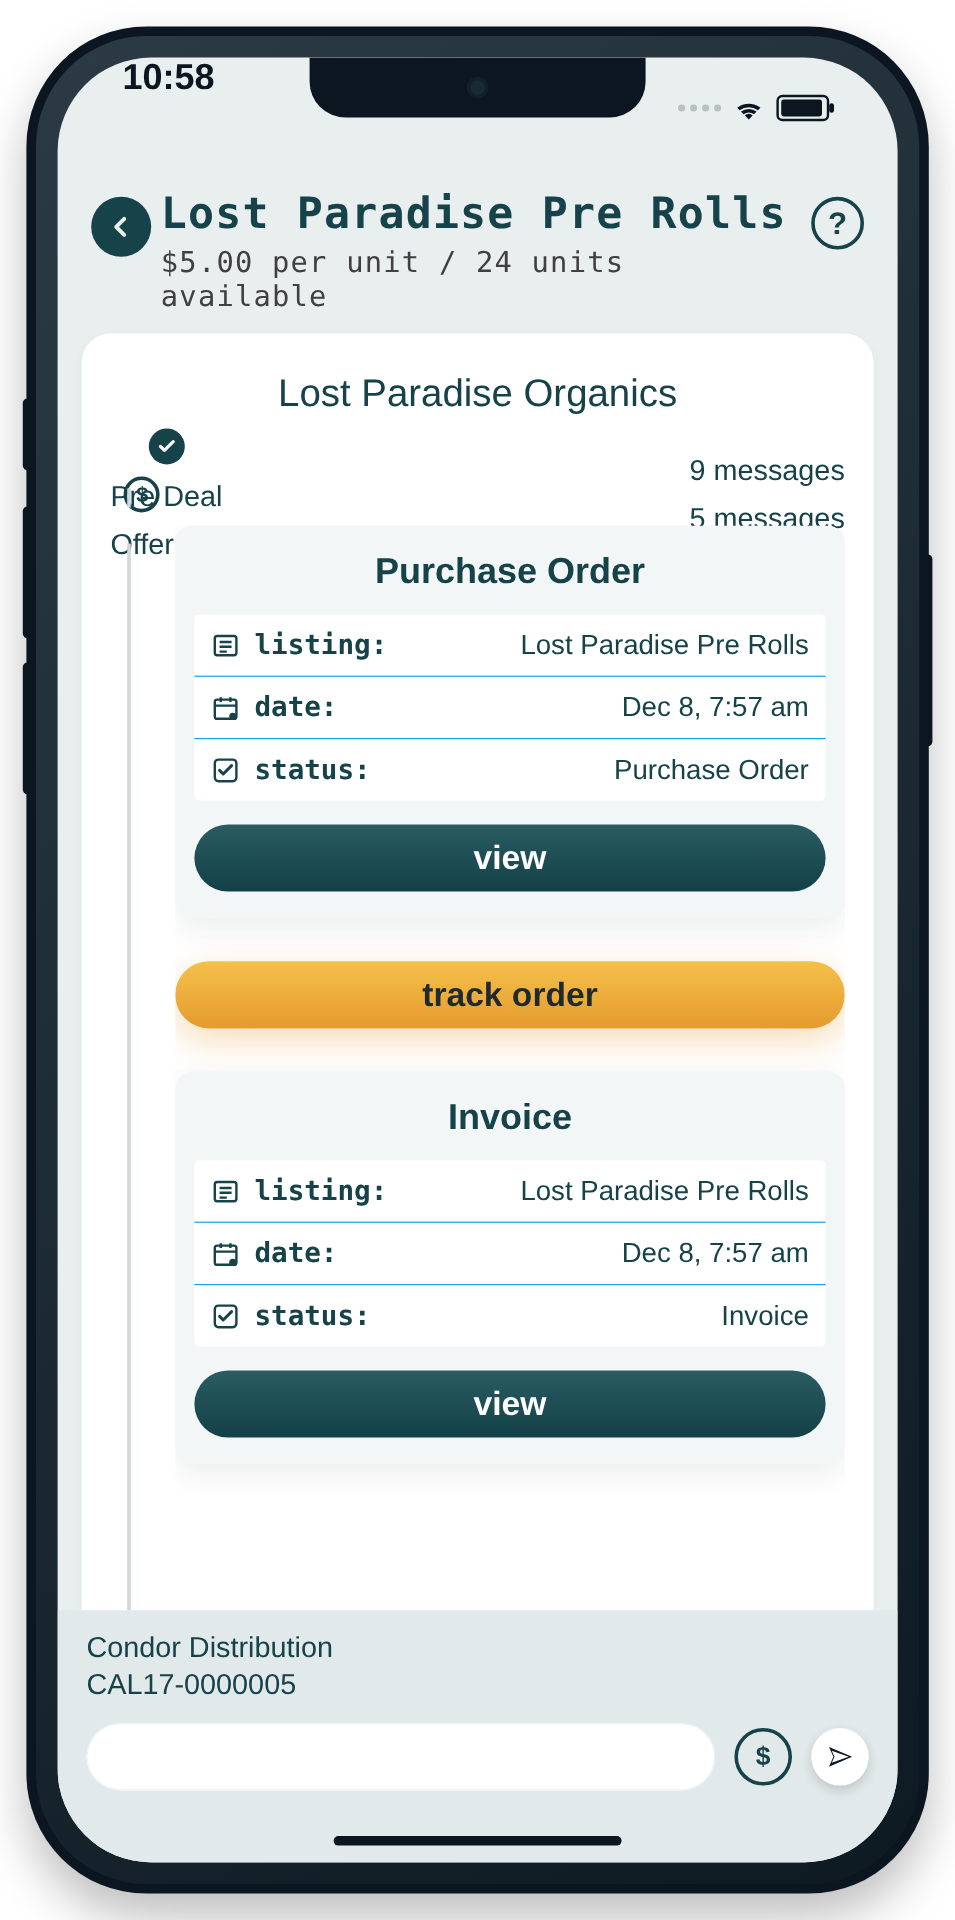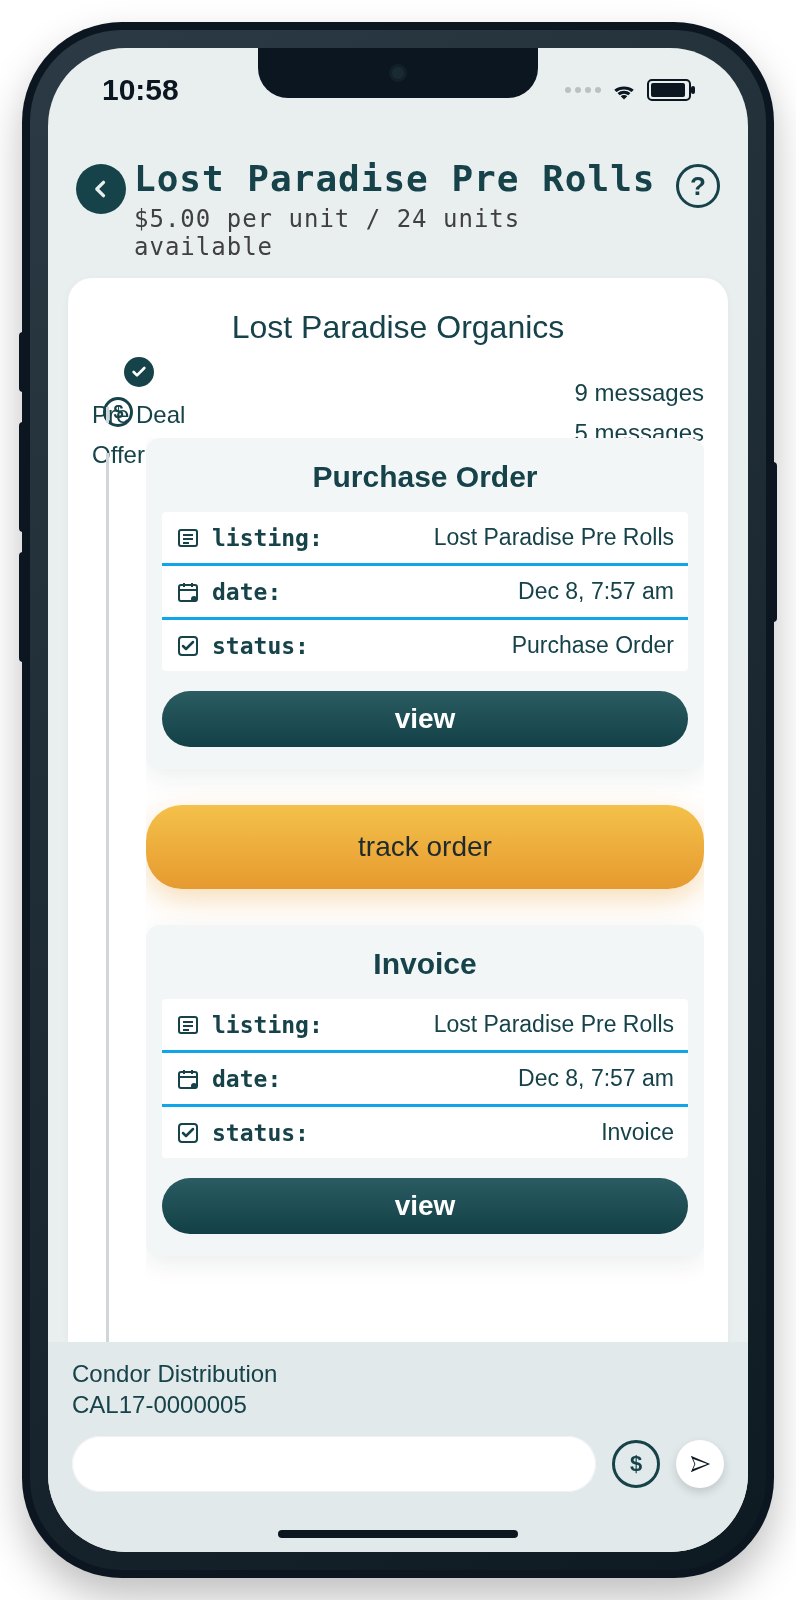--- a/index.html
+++ b/index.html
@@ -55,21 +55,21 @@
   }
   .notch::before{content:"";width:12px;height:12px;border-radius:50%;background:#1a2a33;box-shadow:0 0 0 3px #132028;}
   .home-indicator{
     position:absolute;bottom:14px;left:50%;transform:translateX(-50%);
     width:240px;height:8px;border-radius:4px;background:#0b1620;
   }
 
   
   .status-bar{
     position:absolute;top:0;left:0;right:13px;height:84px;
-    display:flex;align-items:center;justify-content:space-between;
+    display:flex;justify-content:space-between;
     padding:0 44px 0 54px;
     font-weight:600;color:#0b1620;font-size:30px;
   }
   .status-right{display:flex;align-items:center;gap:10px;}
   .dots{display:flex;gap:4px;}
   .dots span{width:6px;height:6px;border-radius:50%;background:#b9c1c4;}
   .wifi{width:26px;}
   .battery{width:44px;height:22px;border:2.5px solid #0b1620;border-radius:5px;position:relative;}
   .battery::after{content:"";position:absolute;right:-6px;top:5px;width:4px;height:8px;border-radius:2px;background:#0b1620;}
   .battery .fill{position:absolute;left:2px;top:2px;bottom:2px;right:4px;background:#0b1620;border-radius:2px;}
@@ -130,38 +130,38 @@
   .doc-card{
     background:#f3f6f6;border-radius:14px;box-shadow:0 8px 24px rgba(16,36,40,.08);
     padding:22px 0 22px 0;margin-bottom:36px;
   }
   .doc-title{
     text-align:center;font-weight:800;font-size:30px;color:#164249;margin-bottom:18px;
   }
   .doc-body{background:#ffffff;margin:0 16px;border-radius:4px;}
   .doc-row{
     display:flex;align-items:center;justify-content:space-between;
-    padding:12px 14px;border-bottom:3px solid #0ea5e9;
+    padding:12px 14px;border-bottom:1px solid #0ea5e9;
     font-size:23px;color:#164249;
   }
   .doc-row:last-child{border-bottom:none;}
   .doc-label{display:flex;align-items:center;gap:12px;
     font-family:"SFMono-Regular",Menlo,Consolas,monospace;font-weight:700;color:#164249;}
   .doc-label .ico{width:24px;height:24px;color:#164249;}
   .doc-val{color:#164249;}
   .view-btn{
     margin:20px 16px 0 16px;height:56px;border-radius:28px;
     background:linear-gradient(180deg,#2a5c62,#134047);
     color:#fff;font-weight:700;font-size:28px;display:flex;align-items:center;justify-content:center;
   }
 
   .track-btn{
-    height:84px;border-radius:36px;margin:0 0 36px 0;
+    height:56px;border-radius:36px;margin:0 0 36px 0;
     background:linear-gradient(180deg,#f4c14a,#e69a2f);
-    color:#1e2a2d;font-weight:400;font-size:28px;display:flex;align-items:center;justify-content:center;
+    color:#1e2a2d;font-weight:700;font-size:28px;display:flex;align-items:center;justify-content:center;
     box-shadow:0 10px 30px rgba(230,154,47,.35);
   }
 
   
   .footer{
     position:absolute;bottom:0;left:0;right:0;height:210px;
     background:#e2e9ea;border-top-left-radius:0;border-top-right-radius:0;
     padding:16px 24px 60px 24px;
     display:flex;flex-direction:column;justify-content:space-between;
   }

